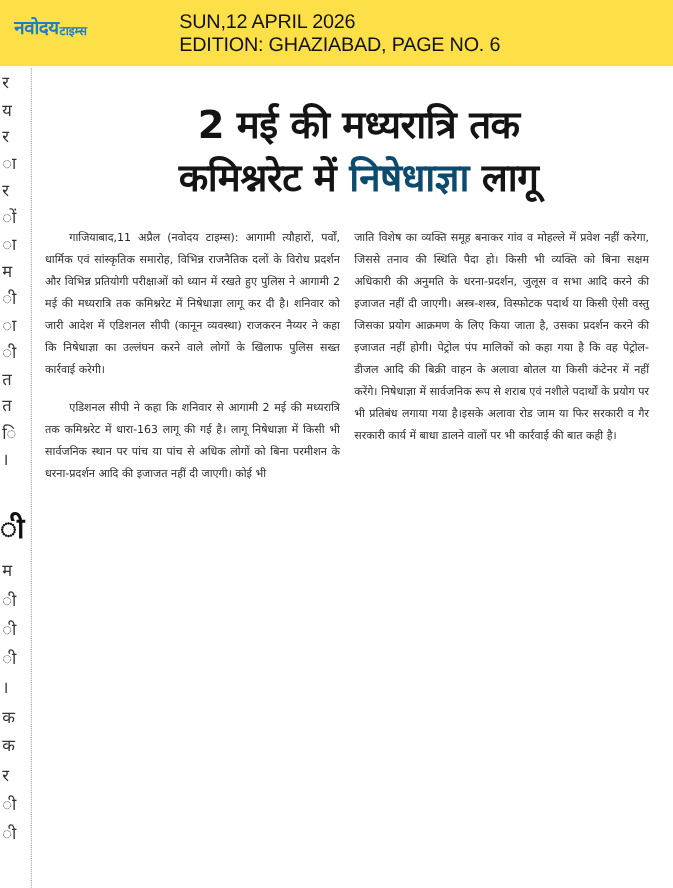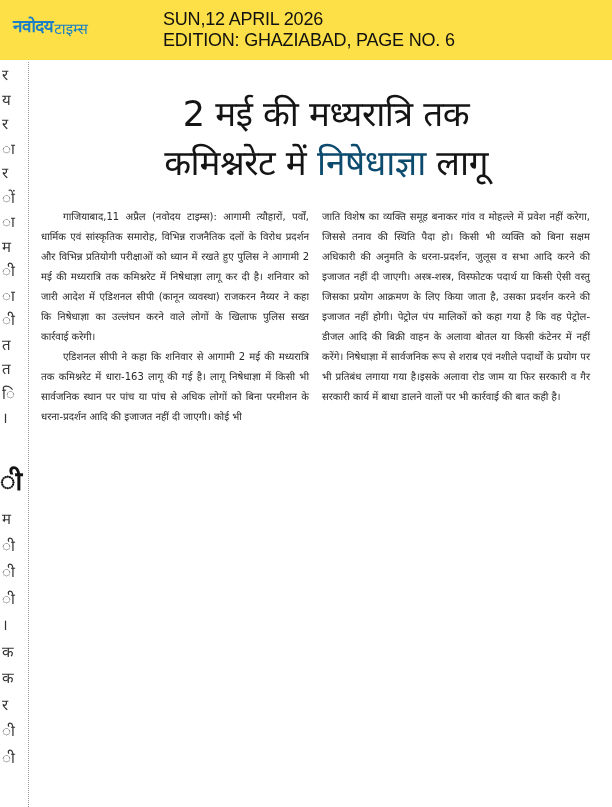--- a/index.html
+++ b/index.html
@@ -13,21 +13,21 @@
     .logo {
       position: absolute; left: 13px; top: 10px; height: 26px;
       display: flex; align-items: flex-end;
     }
     .logo-main {
       font-family: "DejaVu Sans", sans-serif; font-weight: bold;
       font-size: 17px; color: #1a7fc6; letter-spacing: -0.5px; line-height: 20px;
     }
     .logo-sub {
       font-family: "DejaVu Sans", sans-serif;
-      font-size: 15px; color: #1a7fc6; line-height: 14px; margin-left: 1px;
+      font-size: 11px; color: #1a7fc6; line-height: 14px; margin-left: 1px; font-weight: bold;
     }
     .edition-info {
       position: absolute; left: 163px; top: 9px;
       font-family: "Liberation Sans", sans-serif; font-size: 18px;
       line-height: 21px; color: #111; letter-spacing: -0.2px;
     }
 
     .prev-strip {
       position: absolute; left: 0; top: 62px; width: 27px; height: 745px;
       overflow: hidden;
@@ -38,36 +38,36 @@
     }
     .prev-strip .frag.big { font-size: 26px; font-weight: bold; color: #111; left: 0; }
     .divider-dotted {
       position: absolute; left: 28px; top: 62px; width: 0; height: 745px;
       border-left: 1px dotted #9a9a9a;
     }
 
     .headline {
       position: absolute; left: 40px; top: 90px; width: 572px;
       text-align: center; font-family: "DejaVu Sans", sans-serif;
-      font-weight: normal; font-size: 35px; line-height: 49px; color: #141414;
+      font-weight: bold; font-size: 35px; line-height: 49px; color: #141414;
       letter-spacing: -0.5px; white-space: nowrap;
     }
     .headline .line { display: block; }
     .headline .accent { color: #0c4a6e; }
 
     .col {
       position: absolute; top: 207px;
       font-family: "DejaVu Sans", sans-serif; font-size: 10px;
       line-height: 20px; color: #2a2a2a; text-align: justify;
     }
     .col-left { left: 41px; width: 268px; }
     .col-right { left: 322px; width: 268px; }
     .col p { text-align: justify; }
     .col p.indent { text-indent: 22px; }
-    .col-left p + p { margin-top: 0; }
+    .col-left p + p { margin-top: 15px; }
   </style>
 </head>
 <body>
 
 <header class="masthead">
   <div class="logo">
     <span class="logo-main">नवोदय</span>
     <span class="logo-sub">टाइम्स</span>
   </div>
   <div class="edition-info">

